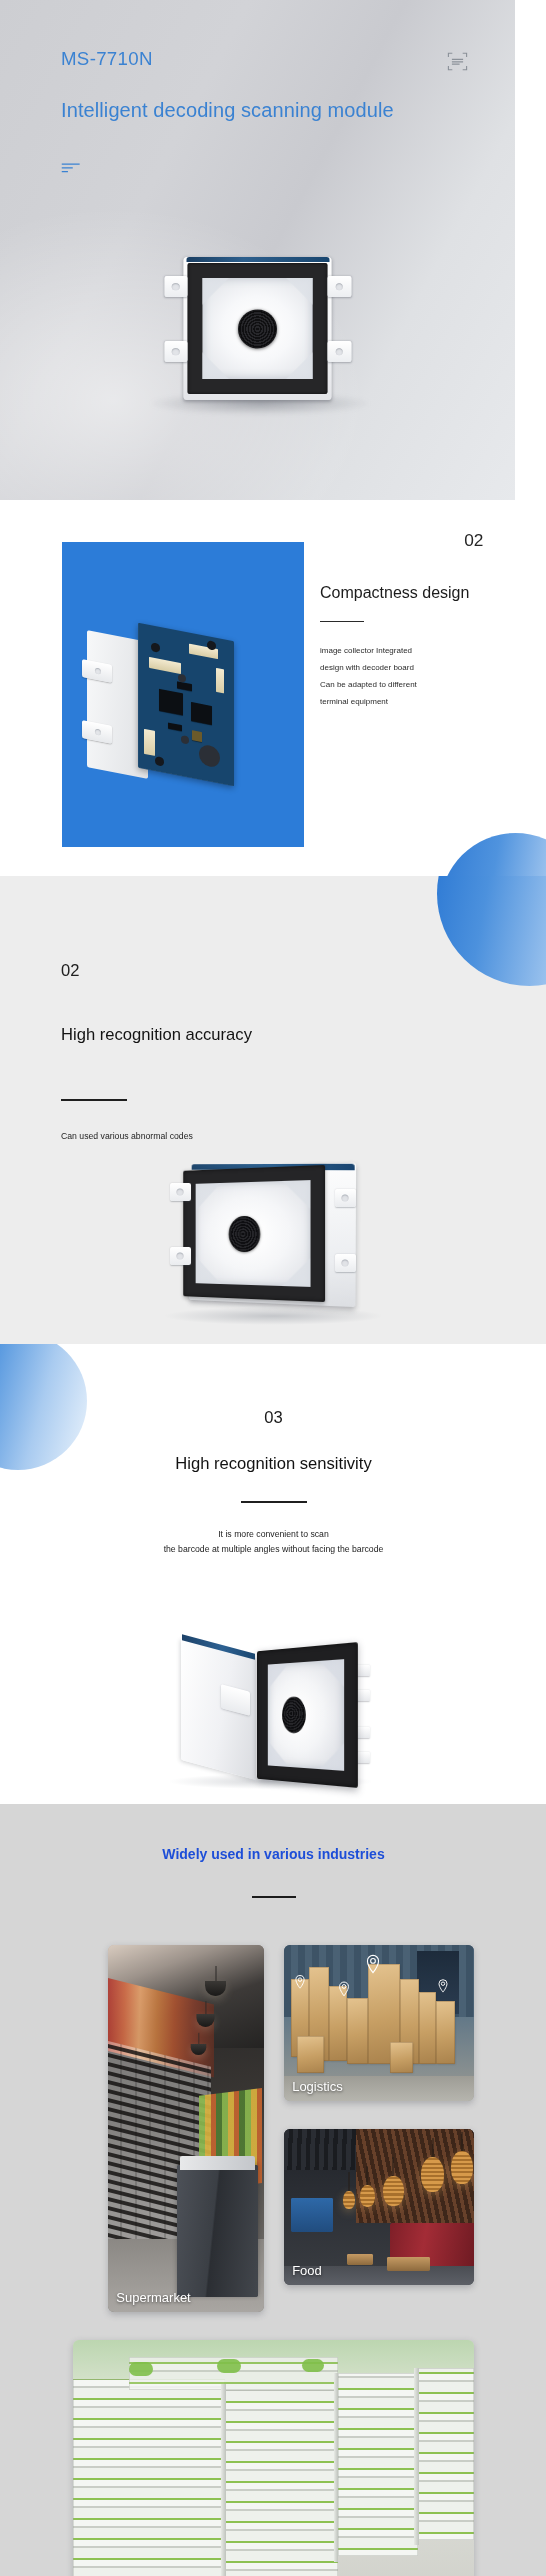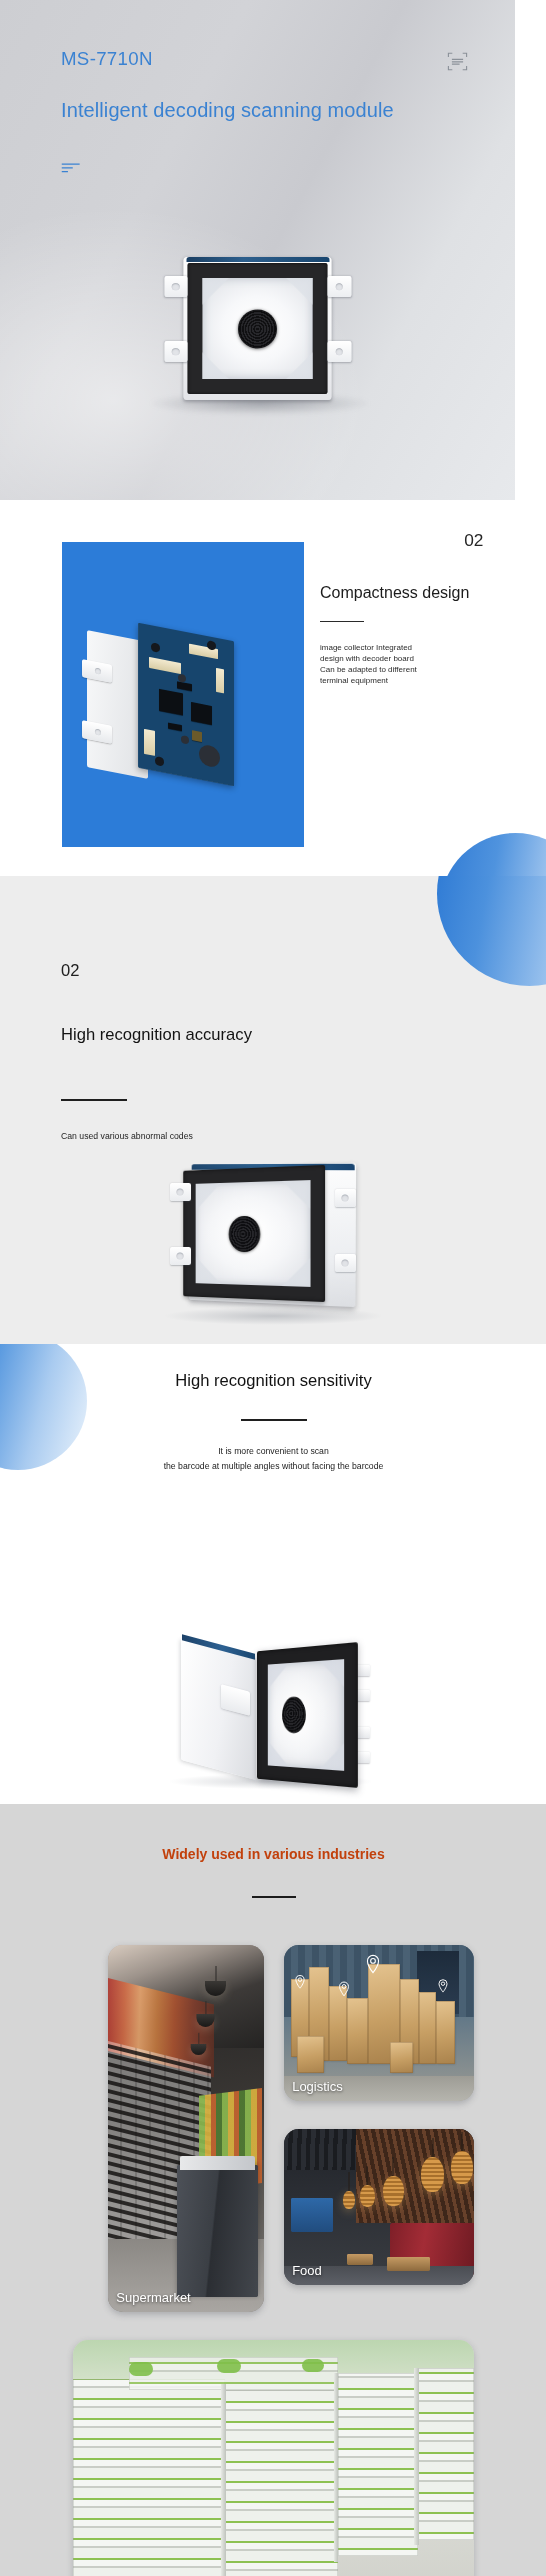--- a/index.html
+++ b/index.html
@@ -133,21 +133,21 @@
     box-shadow:0 0.7px 1.4px rgba(0,0,0,.3); transform:skewY(11deg); }
   .pcb-tab::after{content:"";position:absolute;left:52%;top:50%;width:6.2px;height:6.2px;
     transform:translate(-50%,-50%);border-radius:50%;background:#e4e6ea;
     box-shadow:inset 0 0.7px 1.4px rgba(120,126,136,.6);}
 
   .s01-text { position: absolute; left: 320px; top: 32px; width: 180px; }
   .s01-num { text-align: right; font-size: 17.3px; color: #262626; font-weight: 400;
              padding-right: 16.6px; line-height: 1; }
   .s01-h { margin-top: 33px; font-size: 16px; line-height: 21.5px; color: #1c1c1c; font-weight: 400; }
   .s01-rule { width: 44px; height: 1.4px; background: #2a2a2a; margin: 17.3px 0 19.4px 0; }
-  .s01-p { font-size: 8px; line-height: 11px; color: #2b2b2b; max-width: 104px; }
+  .s01-p { font-size: 8px; line-height: 17px; color: #2b2b2b; max-width: 104px; }
 
   .s01-circle {
     position: absolute; right: -44px; bottom: -108px; width: 151px; height: 151px;
     border-radius: 50%;
     background: linear-gradient(100deg, #2f7ad4 0%, #4f93de 34%, #a8caf0 70%, #e7f1fb 100%);
   }
 
   
   .sec02 { position: relative; width: 547px; height: 468px; background: #ededed; overflow: hidden; }
   .s02-circle {
@@ -242,29 +242,29 @@
              transform:translate(-50%,-50%); border-radius:50%;
              background: repeating-radial-gradient(circle at 38% 46%, #0d0d10 0 1.4px, #27272b 1.4px 2.8px), #121215;
              box-shadow: inset 0 0 4.2px rgba(0,0,0,.9); }
   .p3-rtab{ position:absolute; width:15px; height:11px; left:185px;
              background:linear-gradient(180deg,#ffffff,#e8eaed); border-radius:1.4px;
              box-shadow:0 0.7px 1.4px rgba(60,66,76,.28); }
   .p3-rtab.a{top:32px;} .p3-rtab.b{top:57px;} .p3-rtab.c{top:94px;} .p3-rtab.d{top:119px;}
 
   
   .sec04 { position: relative; width: 547px; background: #d6d6d6; padding: 43px 0 37px 0; }
-  .s04-h { text-align: center; font-size: 14px; font-weight: bold; color: #c2410c; line-height: 1; }
+  .s04-h { text-align: center; font-size: 14px; font-weight: bold; color: #1d4ed8; line-height: 1; }
   .s04-rule { width: 44px; height: 2.1px; background: #1c1c1c; margin: 35px auto 0 auto; }
 
   .grid { width: 401px; margin: 47px auto 0 auto; display: flex; gap: 19.4px; }
   .col-l { width: 172px; margin-left: 35px; }
   .col-r { width: 209px; display: flex; flex-direction: column; gap: 28px; }
 
   .card {
-    position: relative; border-radius: 15px; overflow: hidden;
+    position: relative; border-radius: 6px; overflow: hidden;
     box-shadow: 0 2.1px 6.2px rgba(80,84,92,.3);
     text-align: center;
   }
   .card-label {
     position: absolute; left: 8.3px; bottom: 8.3px;
     color: #ffffff; font-size: 13px; line-height: 1;
     text-shadow: 0 0.7px 2.8px rgba(0,0,0,.6);
   }
   .card.supermarket { height: 367px; }
   .card.logistics   { height: 156px; }
@@ -437,20 +437,21 @@
             <div class="p2-lens"></div>
           </div>
       </div>
       <div class="p2-tab lt"></div>
         <div class="p2-tab lb"></div>
     </div>
   </section>
 
   <section class="sec03">
     <div class="s03-circle"></div>
+    <div class="s03-num">03</div>
     <div class="s03-h">High recognition sensitivity</div>
     <div class="s03-rule"></div>
     <div class="s03-p">
       <div>It is more convenient to scan</div>
       <div>the barcode at multiple angles without facing the barcode</div>
     </div>
 
     <div class="s03-photo">
       <div class="p3-shadow"></div>
       <div class="p3-side"></div>

